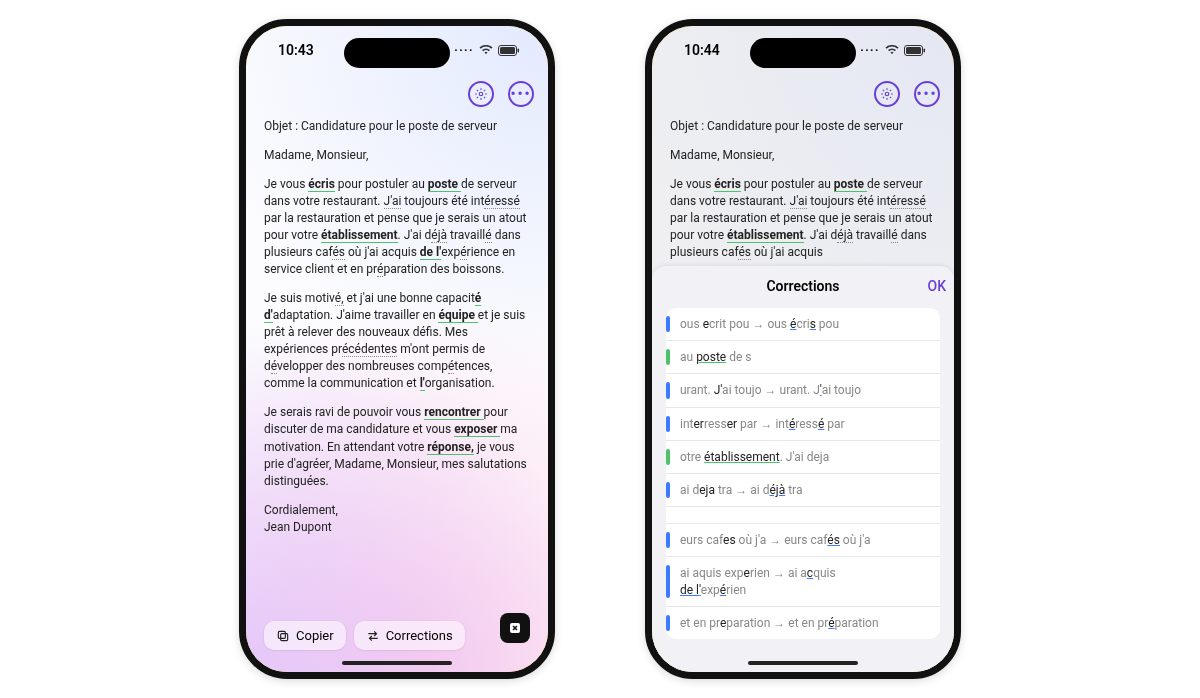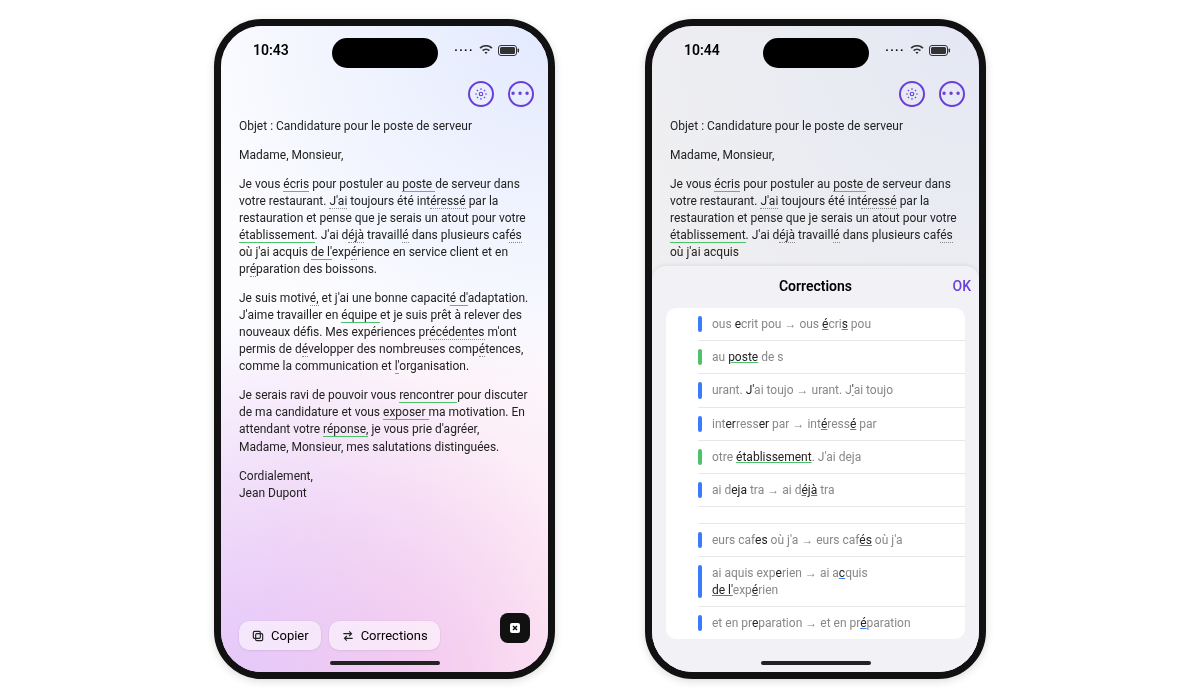--- a/index.html
+++ b/index.html
@@ -7,25 +7,25 @@
     font-family: -apple-system, BlinkMacSystemFont, "Segoe UI", Roboto, sans-serif;
     background: #fff;
     width: 1200px;
     height: 698px;
     display: flex;
     justify-content: center;
     align-items: center;
     gap: 90px;
   }
   .phone {
-    width: 341px;
+    width: 316px;
     height: 660px;
     border-radius: 48px;
     border: 7px solid #111;
-    background: #f0abfc;
+    background: #eab308;
     position: relative;
     overflow: hidden;
     box-shadow: 0 2px 8px rgba(0,0,0,0.15);
   }
   .phone-bg {
     position: absolute;
     inset: 0;
     background:
       radial-gradient(circle at 0% 100%, rgba(200,160,255,0.45) 0%, rgba(255,255,255,0) 50%),
       radial-gradient(circle at 60% 100%, rgba(255,180,220,0.55) 0%, rgba(255,255,255,0) 55%),
@@ -95,21 +95,21 @@
     position: absolute;
     top: 92px;
     left: 18px;
     right: 18px;
     font-size: 12px;
     line-height: 1.42;
     color: #222;
     z-index: 2;
   }
   .content p { margin-bottom: 12px; }
-  .ul-green { border-bottom: 1.5px solid #4ec26b; }
+  .ul-green { border-bottom: 1.5px solid #4ec26b; font-weight: bold; }
   .ul-dotted { border-bottom: 1px dotted #888; }
   .bottom-bar {
     position: absolute;
     bottom: 22px;
     left: 18px;
     right: 18px;
     display: flex;
     gap: 8px;
     z-index: 5;
   }
@@ -186,21 +186,20 @@
   }
   .corr-item {
     display: flex;
     align-items: center;
     border-top: 0.5px solid #e7e7ea;
     padding: 8px 10px 8px 0;
     font-size: 12px;
     color: #888;
     cursor: pointer;
     line-height: 1.35;
-    margin-left: 32px;
   }
   .corr-item:first-child { border-top: none; }
   .corr-bar {
     width: 4px;
     align-self: stretch;
     border-radius: 2px;
     margin-right: 10px;
   }
   .corr-bar.blue  { background: #3a7bff; }
   .corr-bar.green { background: #4ec26b; }

